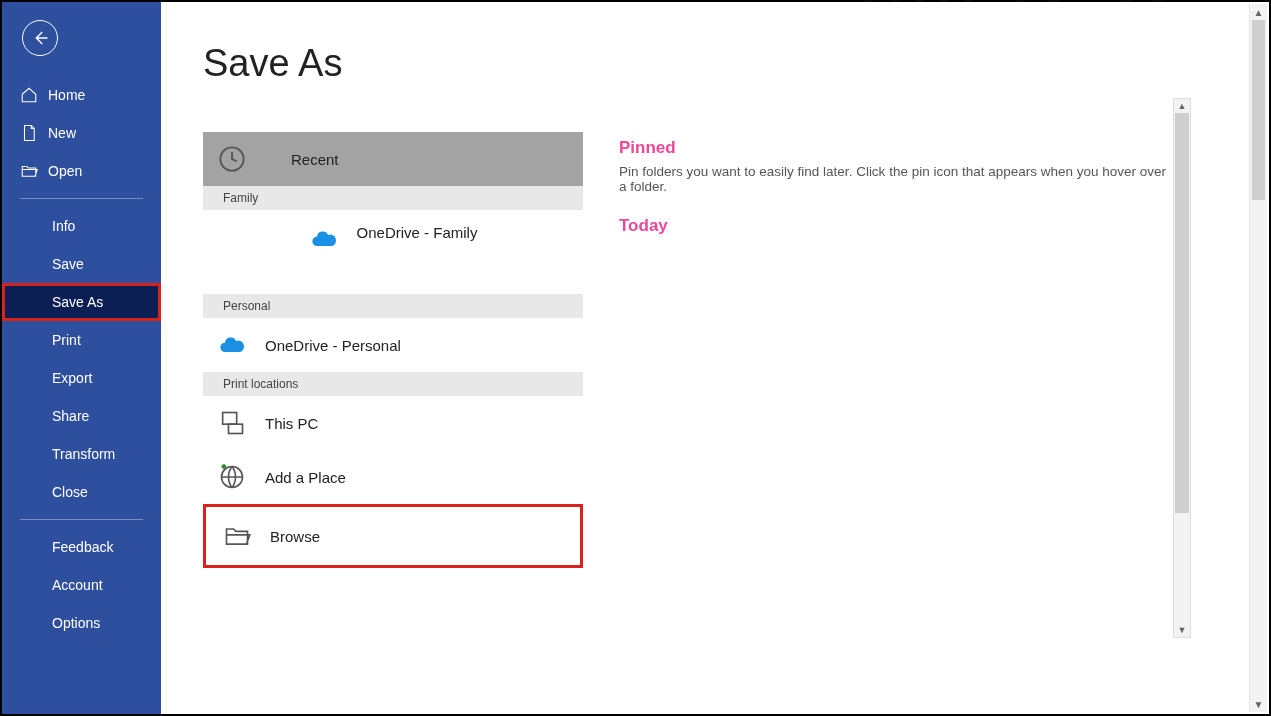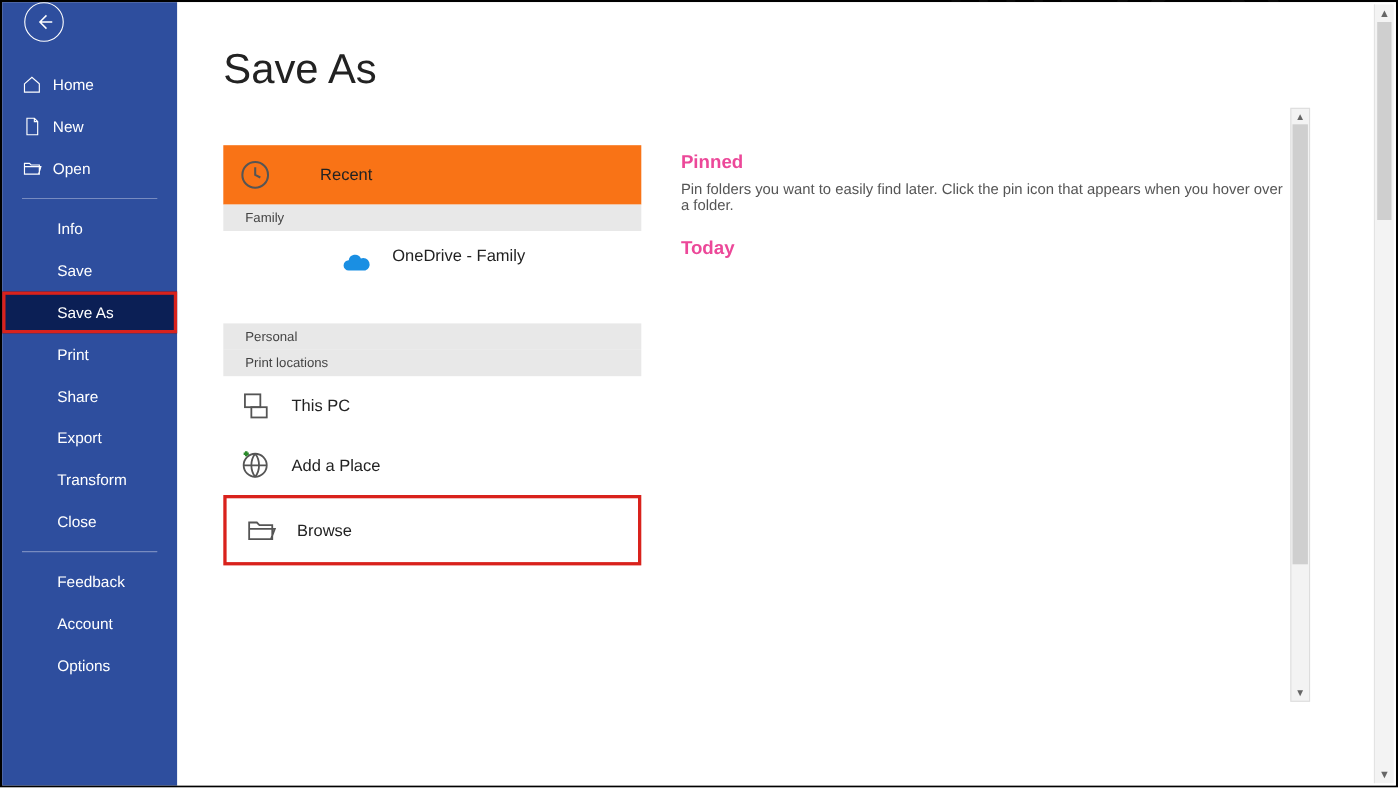--- a/index.html
+++ b/index.html
@@ -9,36 +9,36 @@
 .titlebar .doc { position: relative; }
 .titlebar-right { position: absolute; right: 6px; top: 2px; display: flex; align-items: center; gap: 6px; }
 .titlebar-right .uname { font-size: 12px; color: #333; margin-right: 4px; }
 .circ-icon { width: 24px; height: 24px; border-radius: 50%; border: 1.4px solid #555; display: flex; align-items: center; justify-content: center; font-size: 13px; color: #444; }
 .avatar { width: 28px; height: 28px; border-radius: 50%; background: radial-gradient(circle at 50% 45%, #ddd 0 40%, #777 41% 100%); border: 1px solid #888; }
 .winbtn { width: 32px; height: 24px; display: flex; align-items: center; justify-content: center; color: #333; font-size: 13px; }
 
 .bg-deco { position: absolute; top: -20px; right: 90px; width: 340px; height: 190px; pointer-events: none; opacity: 0.12; z-index: 1; }
 .bg-deco svg { width: 100%; height: 100%; }
 
-.sidebar { width: 159px; height: 100%; background: #2e4e9e; color: #fff; font-size: 14px; position: relative; z-index: 5; }
+.sidebar { width: 159px; height: 100%; background: #2e4e9e; color: #fff; padding-top: 18px; font-size: 14px; position: relative; z-index: 5; }
 .back-circle { width: 36px; height: 36px; border: 1.5px solid #fff; border-radius: 50%; margin-left: 20px; display: flex; align-items: center; justify-content: center; margin-bottom: 20px; }
 .back-circle svg { width: 18px; height: 18px; stroke: #fff; fill: none; stroke-width: 1.8; }
 .side-item { display: flex; align-items: center; gap: 10px; padding: 10px 18px; cursor: default; }
 .side-item .icn { width: 18px; height: 18px; display: flex; align-items: center; justify-content: center; }
 .side-item .icn svg { width: 18px; height: 18px; stroke: #fff; fill: none; stroke-width: 1.4; }
 .side-sub { padding: 11px 18px 11px 50px; font-size: 14px; cursor: default; }
 .side-divider { border-top: 1px solid rgba(255,255,255,0.35); margin: 8px 18px; }
 .side-active { background: #0b1f55; }
 .highlight-red { outline: 3px solid #d9221c; outline-offset: -3px; }
 
 .main { flex: 1; position: relative; background: #fff; padding-top: 40px; display: flex; z-index: 3; }
 .page-title { position: absolute; top: 40px; left: 42px; font-size: 38px; font-weight: 300; color: #222; }
 .col-locations { width: 380px; margin-left: 42px; margin-top: 90px; }
 .loc-item { display: flex; align-items: center; gap: 18px; padding: 12px 14px; font-size: 15px; color: #222; }
-.loc-item.selected { background: #f97316; gap: 44px; }
+.loc-item.selected { background: #a3a3a3; gap: 44px; }
 .loc-item .icn { width: 30px; height: 30px; display: flex; align-items: center; justify-content: center; }
 .loc-item .icn svg { width: 28px; height: 28px; }
 .loc-header { background: #e8e8e8; color: #444; font-size: 12px; padding: 5px 20px; }
 .loc-big { height: 84px; align-items: flex-start; padding-top: 14px; justify-content: center; }
 .loc-browse-wrap { border: 3px solid #d9221c; padding: 2px 2px; }
 
 .col-right { flex: 1; margin-left: 36px; margin-top: 96px; padding-right: 100px; position: relative; }
 .section-head { color: #ec4899; font-size: 17px; font-weight: 600; margin-bottom: 6px; }
 .section-desc { color: #555; font-size: 13.5px; margin-bottom: 22px; }
 .inner-scroll { position: absolute; top: 96px; right: 78px; width: 18px; height: 540px; background: #f3f3f3; border: 1px solid #ddd; }
@@ -115,22 +115,22 @@
             <path d="M3 6 H9 L11 8 H21 V19 H3 Z M3 10 H23 L20 19 H3"></path>
           </svg>
         </span>
       <span>Open</span>
     </div>
     <div class="side-divider"></div>
     <div class="side-sub">Info</div>
     <div class="side-sub">Save</div>
     <div class="side-sub side-active highlight-red">Save As</div>
     <div class="side-sub">Print</div>
+    <div class="side-sub">Export</div>
     <div class="side-sub">Share</div>
-    <div class="side-sub">Export</div>
     <div class="side-sub">Transform</div>
     <div class="side-sub">Close</div>
     <div class="side-divider"></div>
     <div class="side-sub">Feedback</div>
     <div class="side-sub">Account</div>
     <div class="side-sub">Options</div>
   </div>
 
   <div class="main">
     <div class="page-title">Save As</div>
@@ -148,20 +148,28 @@
       <div class="loc-header">Family</div>
       <div class="loc-item loc-big">
         <span class="icn">
             <svg viewBox="0 0 24 24">
               <path class="cloud-icon" d="M6 18 a4 4 0 0 1 0-8 a5 5 0 0 1 9.5-1.5 A4 4 0 0 1 19 18 Z"></path>
             </svg>
           </span>
         <span>OneDrive - Family</span>
       </div>
       <div class="loc-header">Personal</div>
+      <div class="loc-item">
+        <span class="icn">
+            <svg viewBox="0 0 24 24">
+              <path class="cloud-icon" d="M6 18 a4 4 0 0 1 0-8 a5 5 0 0 1 9.5-1.5 A4 4 0 0 1 19 18 Z"></path>
+            </svg>
+          </span>
+        <span>OneDrive - Personal</span>
+      </div>
       <div class="loc-header">Print locations</div>
       <div class="loc-item">
         <span class="icn">
             <svg viewBox="0 0 24 24" fill="none" stroke="#555" stroke-width="1.4">
               <rect x="4" y="3" width="12" height="10"></rect>
               <rect x="9" y="13" width="12" height="8"></rect>
             </svg>
           </span>
         <span>This PC</span>
       </div>

